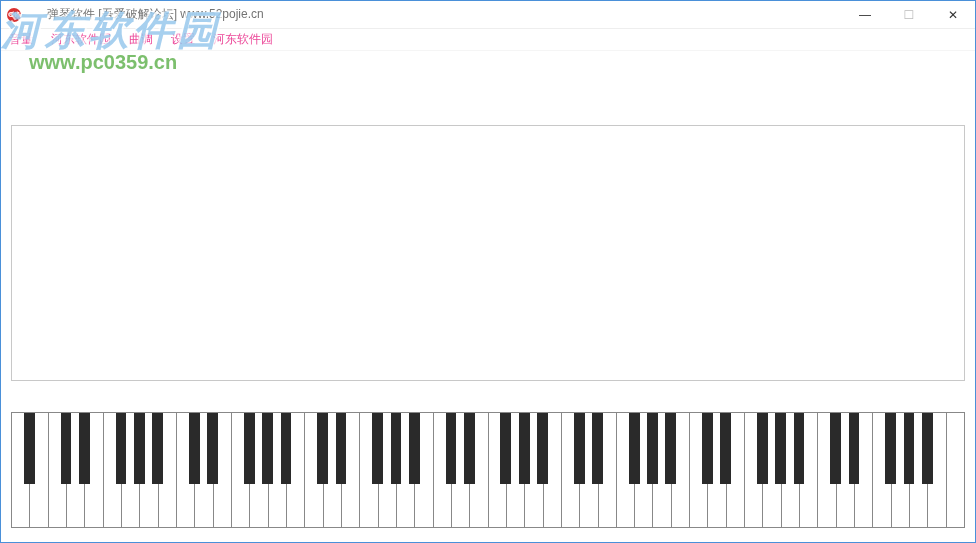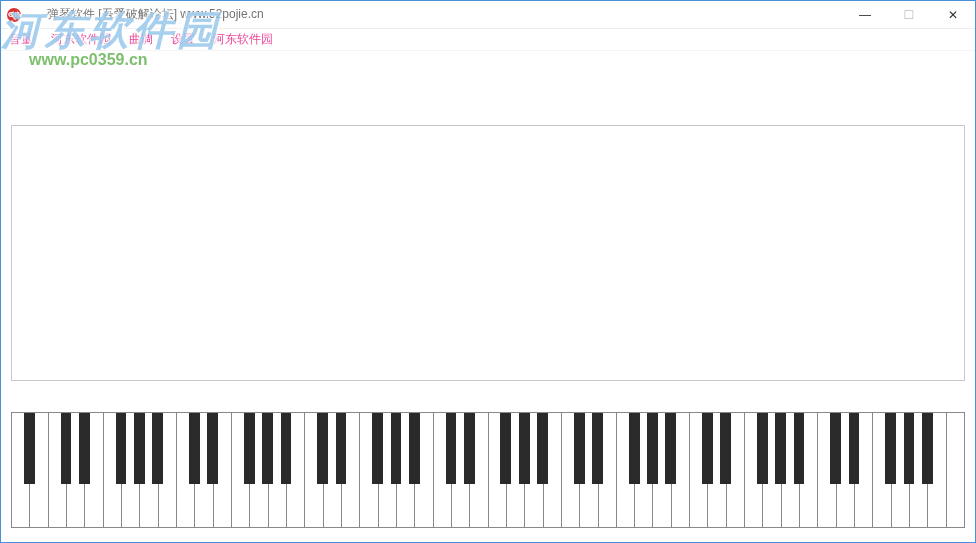--- a/index.html
+++ b/index.html
@@ -101,21 +101,21 @@
     letter-spacing: 4px;
     color: rgba(60,150,220,0.45);
     text-shadow:
       2px 0 rgba(255,255,255,0.7),
       -2px 0 rgba(255,255,255,0.7);
     font-family: "SimHei","Microsoft YaHei",sans-serif;
     z-index: 50;
   }
   .wm2 {
     left: 28px; top: 50px;
-    font-size: 16px;
+    font-size: 20px;
     font-weight: bold;
     color: rgba(80,170,60,0.75);
     font-family: Arial, sans-serif;
     z-index: 50;
   }
 </style>
 </head>
 <body>
 
 <div class="titlebar">

